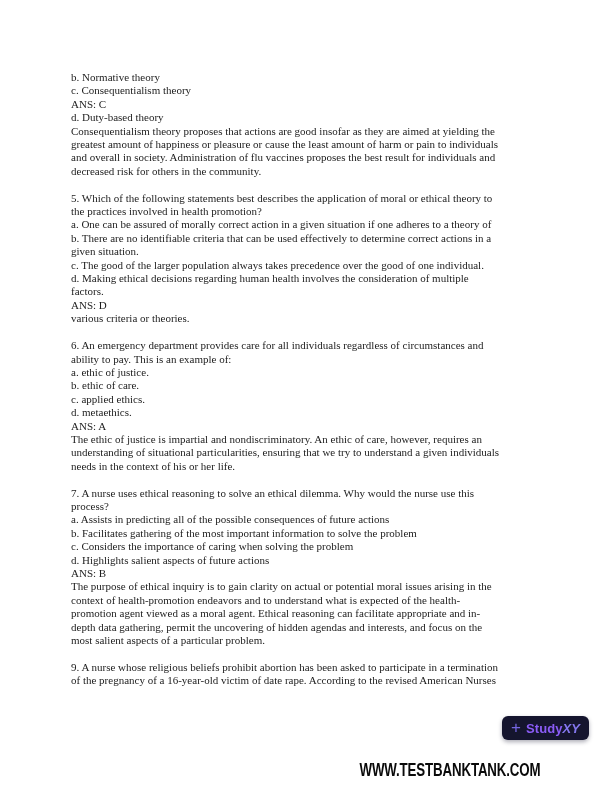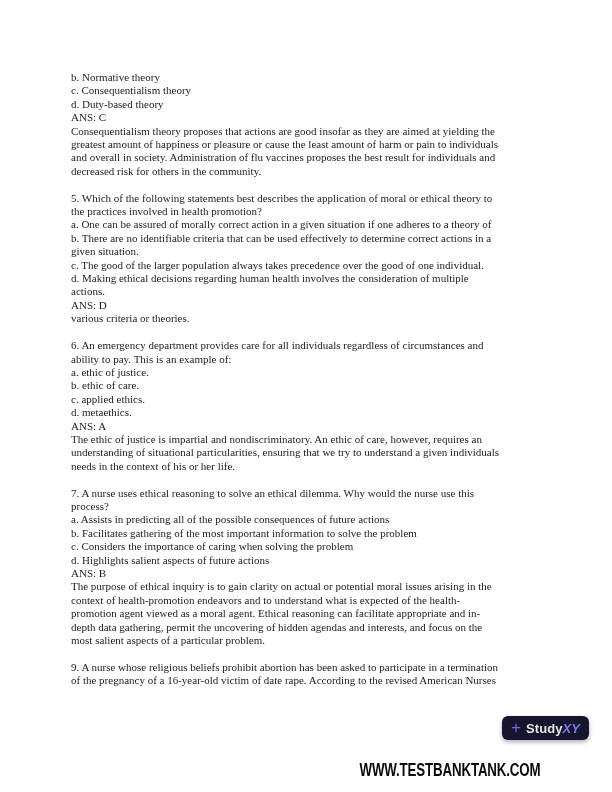--- a/index.html
+++ b/index.html
@@ -51,21 +51,21 @@
     line-height: 1;
     margin-top: -2px;
   }
   .studyxy-badge .brand {
     font-family: "Liberation Sans", "DejaVu Sans", sans-serif;
     font-size: 13px;
     font-weight: 700;
     letter-spacing: 0.1px;
     line-height: 1;
   }
-  .studyxy-badge .brand .prefix { color: #e5e5e5; }
+  .studyxy-badge .brand .prefix { color: #8b5cf6; }
   .studyxy-badge .brand .suffix { color: #8477ee; font-style: italic; }
 
   
   .footer-url {
     position: absolute;
     right: 72px;
     top: 759px;
     font-family: "Liberation Sans", "DejaVu Sans", sans-serif;
     font-size: 19px;
     font-weight: 700;
@@ -78,36 +78,36 @@
 </style>
 </head>
 <body>
 
 <div id="page">
 
   <div id="text-content">
       <div class="block">
         <div class="line">b. Normative theory</div>
         <div class="line">c. Consequentialism theory</div>
+        <div class="line">ANS: C</div>
         <div class="line">d. Duty-based theory</div>
-        <div class="line">ANS: C</div>
         <div class="line">Consequentialism theory proposes that actions are good insofar as they are aimed at yielding the</div>
         <div class="line">greatest amount of happiness or pleasure or cause the least amount of harm or pain to individuals</div>
         <div class="line">and overall in society. Administration of flu vaccines proposes the best result for individuals and</div>
         <div class="line">decreased risk for others in the community.</div>
       </div>
       <div class="block">
         <div class="line">5. Which of the following statements best describes the application of moral or ethical theory to</div>
         <div class="line">the practices involved in health promotion?</div>
         <div class="line">a. One can be assured of morally correct action in a given situation if one adheres to a theory of</div>
         <div class="line">b. There are no identifiable criteria that can be used effectively to determine correct actions in a</div>
         <div class="line">given situation.</div>
         <div class="line">c. The good of the larger population always takes precedence over the good of one individual.</div>
         <div class="line">d. Making ethical decisions regarding human health involves the consideration of multiple</div>
-        <div class="line">actions.</div>
+        <div class="line">factors.</div>
         <div class="line">ANS: D</div>
         <div class="line">various criteria or theories.</div>
       </div>
       <div class="block">
         <div class="line">6. An emergency department provides care for all individuals regardless of circumstances and</div>
         <div class="line">ability to pay. This is an example of:</div>
         <div class="line">a. ethic of justice.</div>
         <div class="line">b. ethic of care.</div>
         <div class="line">c. applied ethics.</div>
         <div class="line">d. metaethics.</div>

